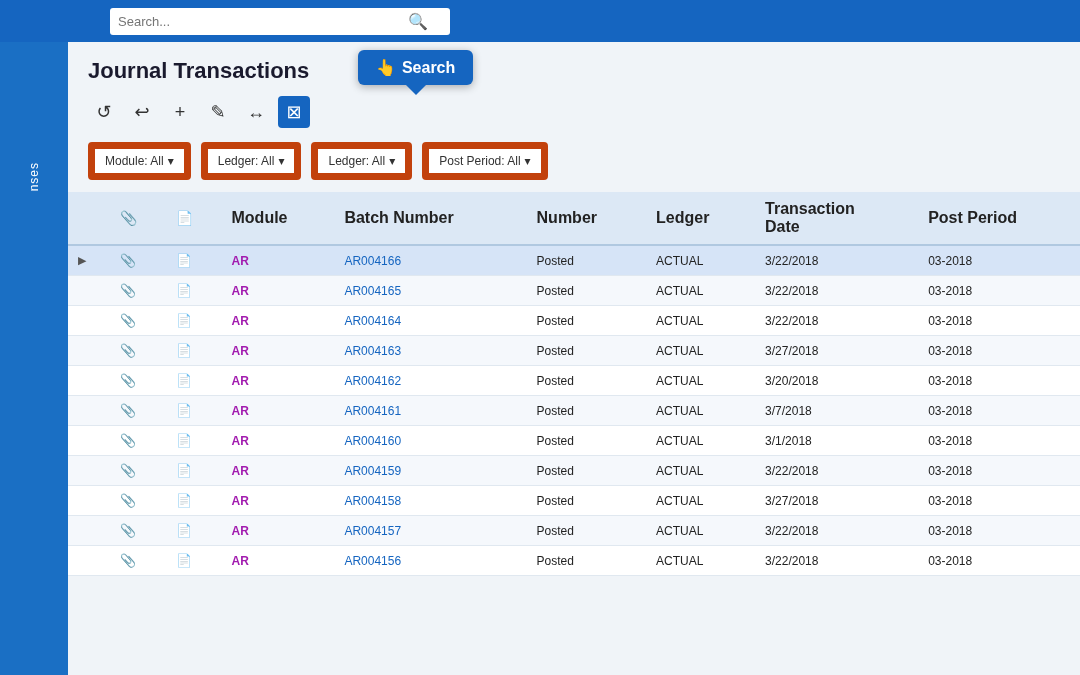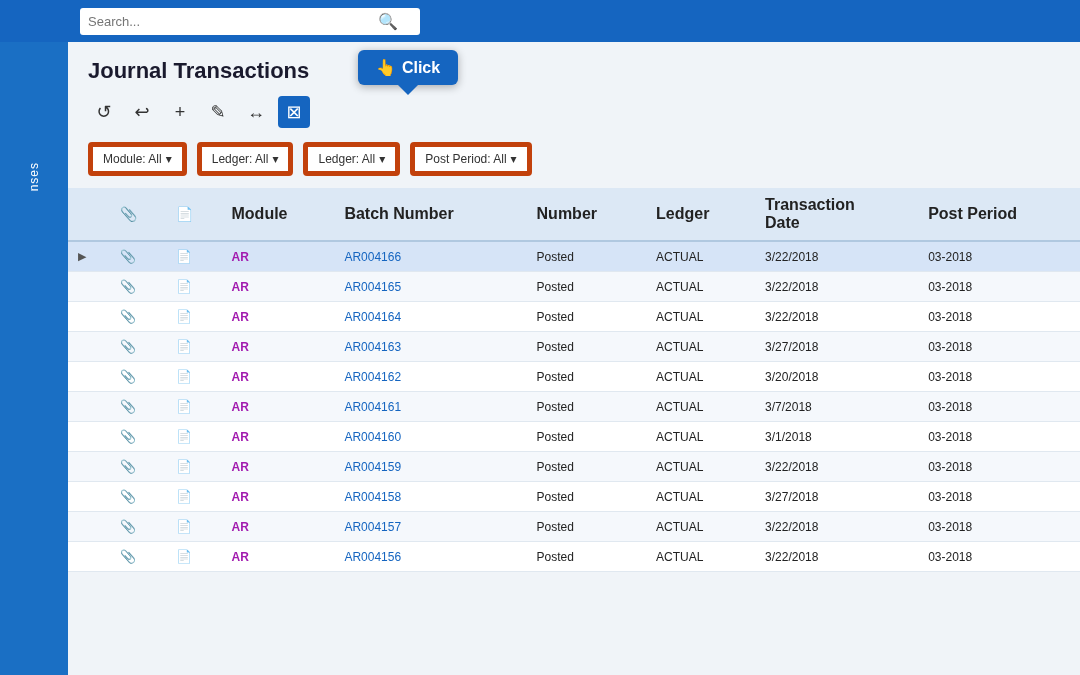--- a/index.html
+++ b/index.html
@@ -20,21 +20,21 @@
       align-items: center;
       padding: 0 10px;
     }
     .search-container {
       display: flex;
       align-items: center;
       background: white;
       border-radius: 3px;
       padding: 4px 8px;
       width: 340px;
-      margin-left: 70px;
+      margin-left: 100px;
     }
     .search-container input {
       border: none;
       outline: none;
       font-size: 13px;
       color: #aaa;
       width: 290px;
       background: transparent;
     }
     .search-icon-btn {
@@ -157,21 +157,21 @@
 
     
     .filter-bar {
       padding: 6px 20px;
       display: flex;
       align-items: center;
       gap: 10px;
     }
     .filter-dropdown {
       background: white;
-      border: 5px solid #c2410c;
+      border: 7px solid #c2410c;
       border-radius: 4px;
       padding: 5px 10px;
       font-size: 12px;
       cursor: pointer;
       display: flex;
       align-items: center;
       gap: 4px;
       color: #333;
     }
 
@@ -248,21 +248,21 @@
   <div class="sidebar-stub">
     <span class="sidebar-label">nses</span>
   </div>
 
   <div class="page-wrapper">
 
     <div class="page-title-bar">
       <span class="page-title">Journal Transactions</span>
       <div class="click-tooltip">
         <span>👆</span>
-        <span>Click</span>
+        <span>Search</span>
       </div>
     </div>
 
     <div class="toolbar">
       <button class="toolbar-btn" title="Refresh">↺</button>
       <button class="toolbar-btn" title="Undo">↩</button>
       <button class="toolbar-btn" title="Add">+</button>
       <button class="toolbar-btn" title="Edit">✎</button>
       <button class="toolbar-btn" title="Fit Columns">↔</button>
       <button class="toolbar-btn active" title="Export">⊠</button>

